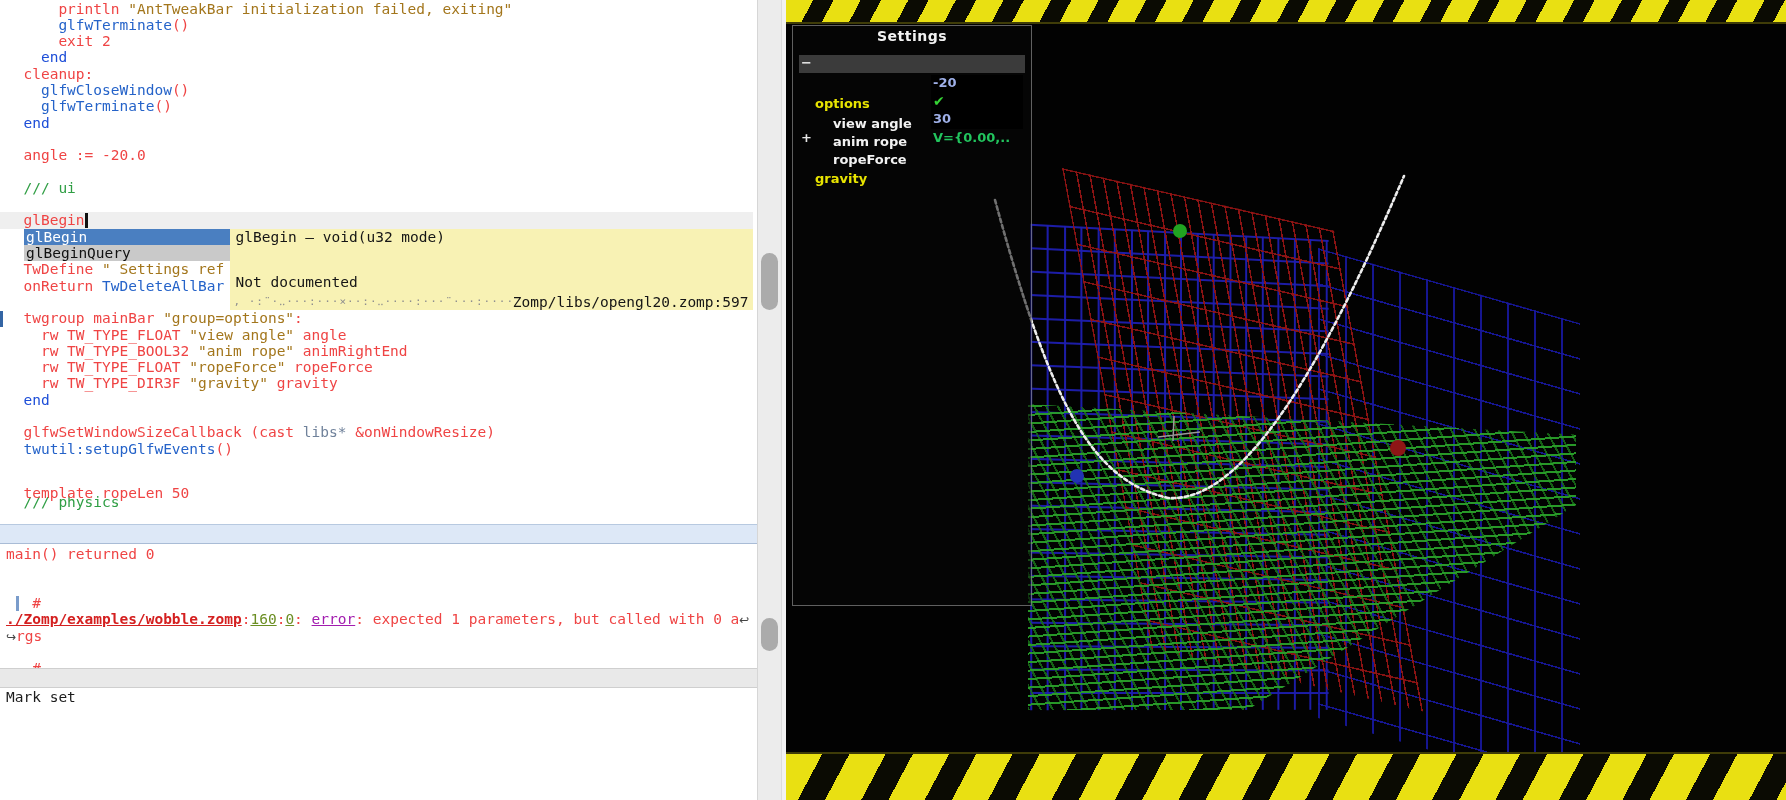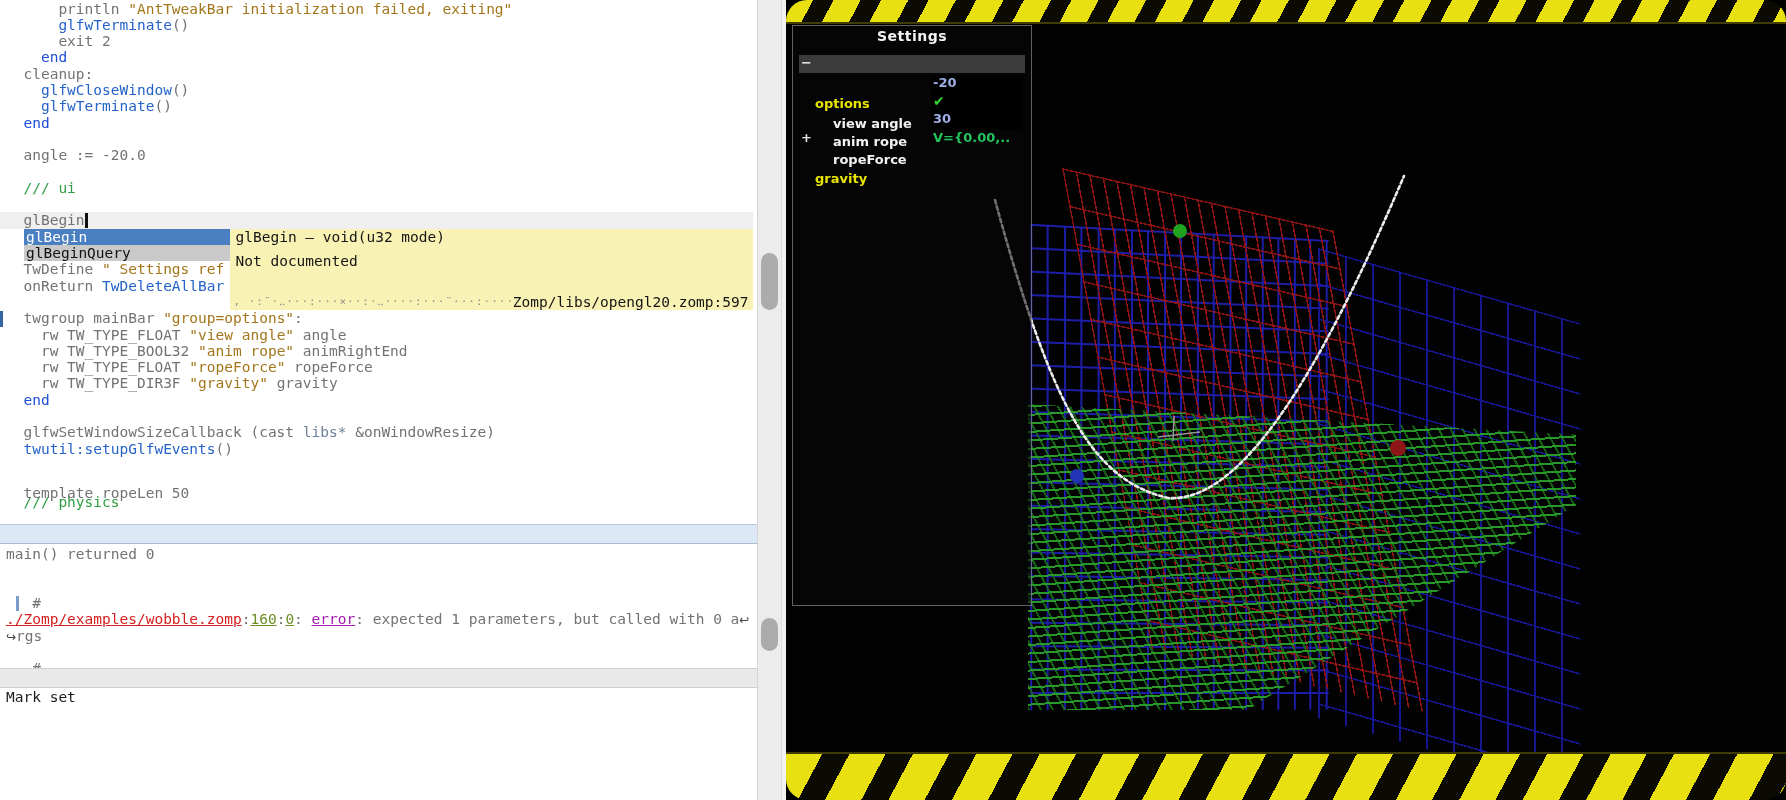--- a/index.html
+++ b/index.html
@@ -2,64 +2,64 @@
 <html><head>
 <meta charset="utf-8">
 <style>
   * { margin:0; padding:0; box-sizing:border-box; }
   html,body { width:1786px; height:800px; overflow:hidden; background:#000; }
   #app { position:relative; width:1786px; height:800px; font-family:"DejaVu Sans Mono", monospace; }
 
   
   #emacs { position:absolute; left:0; top:0; width:786px; height:800px; background:#ffffff; overflow:hidden; }
   .codeline { position:absolute; left:6px; white-space:pre; font-size:14.5px; line-height:16.3px; height:16.3px; color:#1c1c1c; }
-  .seg-k { color:#737373; }
+  .seg-k { color:#ef4444; }
   .seg-s { color:#a3761c; }
   .seg-f { color:#2563c9; }
   .seg-c { color:#2f9e44; }
   .seg-e { color:#1d4ed8; }
   .seg-t { color:#70829b; }
-  .seg-ru { color:#d42020; text-decoration:underline; }
+  .seg-ru { color:#d42020; text-decoration:underline;font-weight:bold; }
   .seg-ou { color:#6b8e23; text-decoration:underline; }
   .seg-ku { color:#a21caf; text-decoration:underline; }
   .seg-wrap { color:#444; font-family:"DejaVu Sans", sans-serif; font-size:12px; }
 
   #hl-line { position:absolute; left:0; top:212px; width:753px; height:17px; background:#efefef; }
   #caret { position:absolute; left:85px; top:213px; width:2.5px; height:15px; background:#111; }
   #fringe-bar-1 { position:absolute; left:0; top:311px; width:2.5px; height:16px; background:#3465a4; }
   #fringe-bar-2 { position:absolute; left:16px; top:596px; width:2.5px; height:15px; background:#7a9ccb; }
 
   
   #popup { position:absolute; left:24px; top:228.7px; width:206px; }
   .popup-item { height:16.3px; font-size:14.5px; line-height:16.3px; white-space:pre; padding-left:2px; color:#111; background:#c9c9c9; }
   .popup-item.sel { background:#4a7fc1; color:#ffffff; }
 
   
   #tooltip { position:absolute; left:229.5px; top:228.7px; width:523px; height:81.5px; background:#f8f2b4; font-size:14.5px; line-height:16.3px; color:#151515;padding-left:8px; }
   .tt-row { position:absolute; left:6px; white-space:pre; }
   #tt-sig { top:0; }
-  #tt-doc { top:24px; }
+  #tt-doc { top:45px; }
   #tt-src-row { top:65.2px; left:4px; right:4px; display:flex; justify-content:flex-end; }
   #tt-garble { flex:1; overflow:hidden; color:#8f8f8f; filter:blur(0.6px); font-size:11px; letter-spacing:1px; line-height:16.3px; white-space:nowrap; }
   #tt-src { white-space:pre; }
 
   
   .modeline { position:absolute; left:0; width:786px; height:20px; font-size:14.5px; line-height:19px; white-space:pre; overflow:hidden; }
   #modeline1 { top:524px; background:#dde8f7; color:#111; border-top:1px solid #b7c9e0; border-bottom:1px solid #a9bcd6; }
   #modeline2 { top:668px; background:#e9e9e9; color:#8a8a8a; border-top:1px solid #cfcfcf; border-bottom:1px solid #cfcfcf; }
 
   
   #sb-track { position:absolute; left:757px; top:0; width:24px; height:800px; background:#ececec; border-left:1px solid #d6d6d6; }
   .sb-thumb { position:absolute; left:3px; width:17px; background:#ababab; border-radius:9px; }
   #sb-thumb-1 { top:253px; height:57px; }
   #sb-thumb-2 { top:618px; height:33px; }
   #win-divider { position:absolute; left:781px; top:0; width:5px; height:800px; background:#f2f2f2; border-left:1px solid #dcdcdc; }
 
   
-  #gl { position:absolute; left:786px; top:0; width:1000px; height:800px; background:#020202; overflow:hidden;border-radius:21px; }
+  #gl { position:absolute; left:786px; top:0; width:1000px; height:800px; background:#020202; overflow:hidden; }
   .hazard { position:absolute; left:0; width:1000px; }
   #hazard-top { top:0; height:24px; background:repeating-linear-gradient(118deg, #e9e012 0 24px, #0b0b03 24px 42px); border-bottom:2px solid #3f3c08; }
   #hazard-bottom { top:752px; height:48px; background:repeating-linear-gradient(118deg, #e9e012 0 32px, #0b0b03 32px 56px); border-top:2px solid #3f3c08; }
 
   
   .grid { position:absolute; }
   #grid-blue-a { left:246px; top:232px; width:300px; height:478px;
     background:
       repeating-linear-gradient(to bottom, rgba(29,29,175,.95) 0 1.6px, transparent 1.6px 23px),
       repeating-linear-gradient(to right, rgba(29,29,175,.95) 0 1.6px, transparent 1.6px 16.5px);

